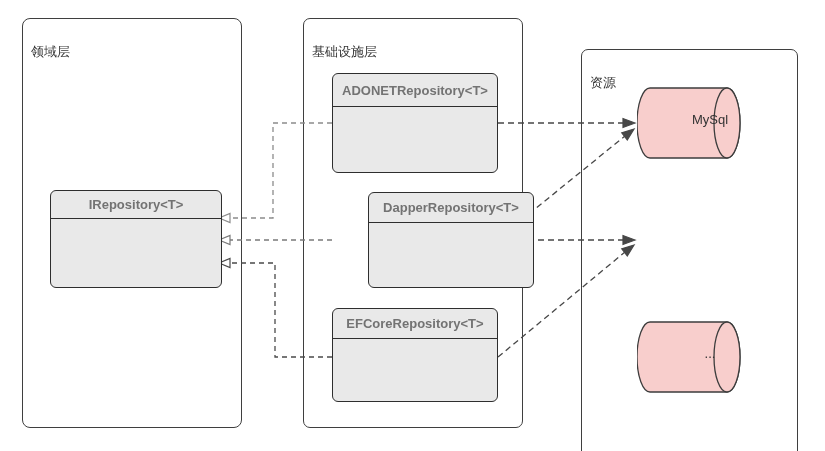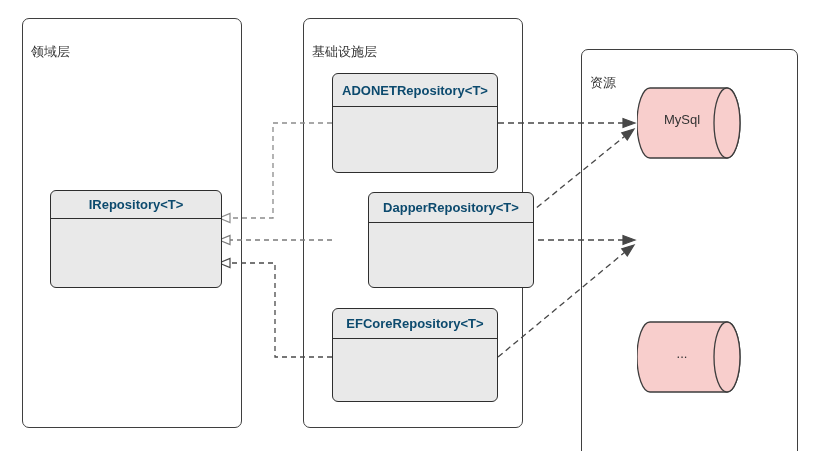--- a/index.html
+++ b/index.html
@@ -8,54 +8,54 @@
     font-family:"Liberation Sans","DejaVu Sans",sans-serif;overflow:hidden;
   }
   
   .container{
     position:absolute;background:#ffffff;border:1px solid #3f3f3f;border-radius:7px;
     box-sizing:border-box;
   }
   .container-label{
     position:absolute;top:24px;left:8px;font-size:13px;color:#333333;white-space:nowrap;
   }
-  #c-domain{left:22px;top:18px;width:220px;height:410px;}
+  #c-domain{left:22px;top:18px;width:220px;height:410px;border-radius:8px;}
   #c-infra{left:303px;top:18px;width:220px;height:410px;}
   #c-resources{left:581px;top:17px;width:217px;height:411px;margin-top:32px;}
 
   
   #edges{position:absolute;left:0;top:0;width:825px;height:451px;pointer-events:none;}
 
   
   .class-node{
     position:absolute;background:#e9e9e9;border:1px solid #2e2e2e;border-radius:6px;
     box-sizing:border-box;overflow:hidden;
   }
   .class-header{
     display:flex;align-items:center;justify-content:center;
-    border-bottom:1px solid #2e2e2e;font-size:13px;font-weight:bold;color:#0c4a6e;
+    border-bottom:1px solid #2e2e2e;font-size:13px;font-weight:bold;color:#737373;
     box-sizing:border-box;white-space:nowrap;
   }
   .class-body{width:100%;}
   #n-irepository{left:50px;top:190px;width:172px;height:98px;}
   #n-irepository .class-header{height:28px;}
   #n-adonet{left:332px;top:73px;width:166px;height:100px;}
   #n-adonet .class-header{height:33px;}
   #n-dapper{left:332px;top:192px;width:166px;height:96px;margin-left:36px;}
   #n-dapper .class-header{height:30px;}
   #n-efcore{left:332px;top:308px;width:166px;height:94px;}
   #n-efcore .class-header{height:30px;}
 
   
   .db-node{position:absolute;width:104px;height:72px;}
   .db-node svg{position:absolute;left:0;top:0;display:block;}
   .db-label{
     position:absolute;left:0;top:0;width:90px;height:64px;
     display:flex;align-items:center;justify-content:center;
-    font-size:13px;color:#333333;white-space:nowrap;
+    font-size:13px;color:#333333;white-space:nowrap;padding-left:28px;
   }
   #n-mysql{left:637px;top:87px;}
   #n-mongodb{left:637px;top:204px;}
   #n-otherdb{left:637px;top:321px;}
 </style>
 </head>
 <body>
 
 <div class="canvas">
 

